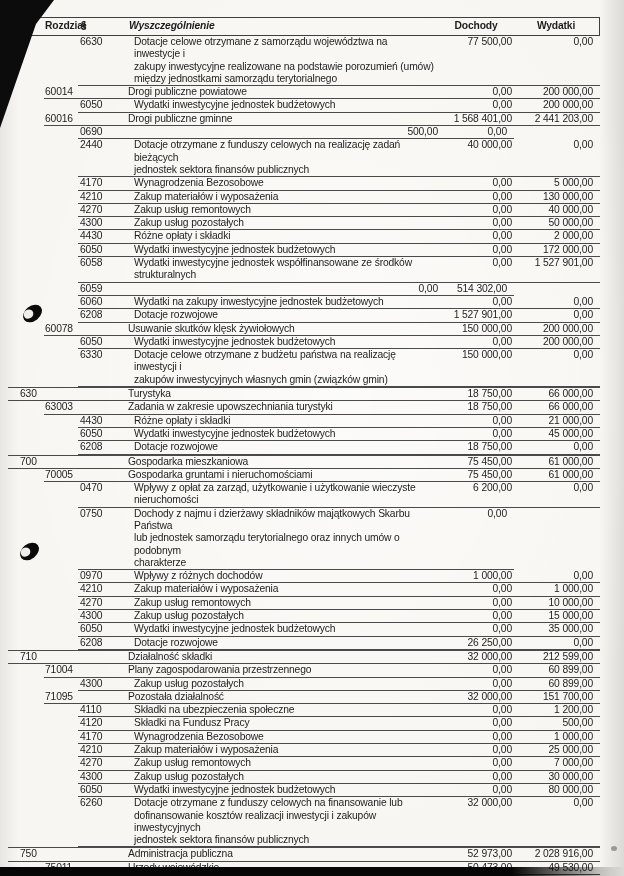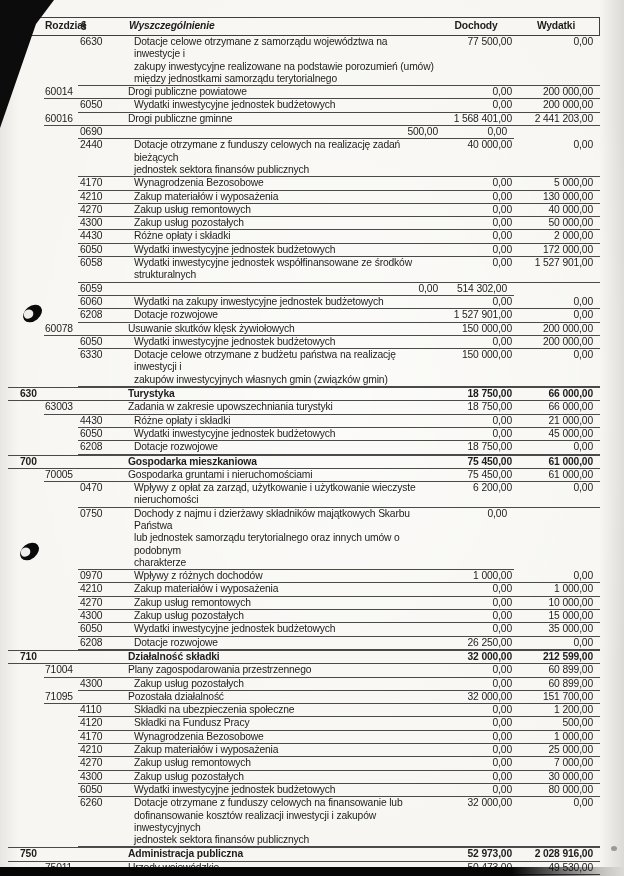--- a/index.html
+++ b/index.html
@@ -69,21 +69,21 @@
   .h-desc{padding-left:22px;font-style:italic;}
   .h-num{text-align:center;}
   .row>div{min-height:13.3px;}
   .c-dzial{padding-left:12px;}
   .c-rozdzial{padding-left:1px;}
   .c-par{padding-left:2px;}
   .c-desc{padding-left:22px;padding-right:4px;white-space:pre-line;}
   .c-desc.indent{padding-left:28px;}
   .c-num{text-align:right;padding-right:2px;white-space:nowrap;}
   .c-wyd{padding-right:7px;}
-  .lvl-dzial{font-weight:bold;}
+  .lvl-dzial{font-weight:normal;}
   .lvl-dzial>div{border-bottom:1px solid var(--line);border-top:1px solid var(--line);}
   .lvl-rozdzial>div:nth-child(n+2){border-bottom:1px solid var(--line);}
   .lvl-par>div:nth-child(n+3){border-bottom:1px solid var(--line);}
 </style>
 </head>
 <body>
 
 <div class="paper">
   <div class="content">
     <div class="head-row">

